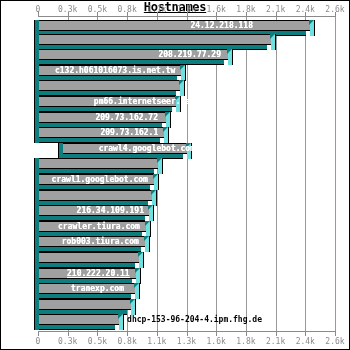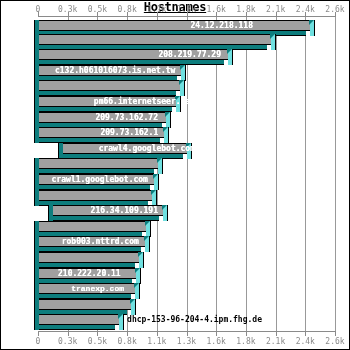--- a/index.html
+++ b/index.html
@@ -275,54 +275,55 @@
         <div class="bar-left"></div>
         <div class="bar-cap" style="left: 119.944px;"></div>
         <div class="bar-label-in" style="right: 11px;">crawl1.googlebot.com</div>
       </div>
       <div class="barrow" style="top: 188.6px; left: 33px; width: 122.66px;">
         <div class="bar-front" style="width: 113.66px;"></div>
         <div class="bar-top" style="width: 113.66px;"></div>
         <div class="bar-left"></div>
         <div class="bar-cap" style="left: 117.66px;"></div>
       </div>
-      <div class="barrow" style="top: 204.2px; left: 47px; width: 121px;">
+      <div class="barrow" style="top: 204.2px; left: 33px; width: 121px;">
         <div class="bar-front" style="width: 110.804px;"></div>
         <div class="bar-top" style="width: 110.804px;"></div>
         <div class="bar-left"></div>
         <div class="bar-cap" style="left: 114.804px;"></div>
         <div class="bar-label-in" style="right: 11px;">216.34.109.191</div>
       </div>
       <div class="barrow" style="top: 219.8px; left: 33px; width: 116.948px;">
         <div class="bar-front" style="width: 107.948px;"></div>
         <div class="bar-top" style="width: 107.948px;"></div>
         <div class="bar-left"></div>
         <div class="bar-cap" style="left: 111.948px;"></div>
+        <div class="bar-label-in" style="right: 11px;">crawler.tiura.com</div>
       </div>
       <div class="barrow" style="top: 235.4px; left: 33px; width: 115.806px;">
         <div class="bar-front" style="width: 106.806px;"></div>
         <div class="bar-top" style="width: 106.806px;"></div>
         <div class="bar-left"></div>
         <div class="bar-cap" style="left: 110.806px;"></div>
-        <div class="bar-label-in" style="right: 11px;">rob003.nttrd.com</div>
+        <div class="bar-label-in" style="right: 11px;">rob003.tiura.com</div>
       </div>
       <div class="barrow" style="top: 251px; left: 33px; width: 109.523px;">
         <div class="bar-front" style="width: 100.523px;"></div>
         <div class="bar-top" style="width: 100.523px;"></div>
         <div class="bar-left"></div>
         <div class="bar-cap" style="left: 104.523px;"></div>
       </div>
       <div class="barrow" style="top: 266.6px; left: 33px; width: 106.667px;">
         <div class="bar-front" style="width: 97.6673px;"></div>
         <div class="bar-top" style="width: 97.6673px;"></div>
         <div class="bar-left"></div>
         <div class="bar-cap" style="left: 101.667px;"></div>
-        <div class="bar-label-in" style="right: 20px;">210.222.20.11</div>
-      </div>
-      <div class="barrow" style="top: 282.2px; left: 33px; width: 101px; font-family: Liberation Mono, monospace;">
+        <div class="bar-label-in" style="right: 11px; text-decoration: underline;">210.222.20.11</div>
+      </div>
+      <div class="barrow" style="top: 282.2px; left: 33px; width: 101px;">
         <div class="bar-front" style="width: 96.525px;"></div>
         <div class="bar-top" style="width: 96.525px;"></div>
         <div class="bar-left"></div>
         <div class="bar-cap" style="left: 100.525px;"></div>
         <div class="bar-label-in" style="right: 11px;">tranexp.com</div>
       </div>
       <div class="barrow" style="top: 297.8px; left: 33px; width: 101.527px;">
         <div class="bar-front" style="width: 92.5269px;"></div>
         <div class="bar-top" style="width: 92.5269px;"></div>
         <div class="bar-left"></div>

